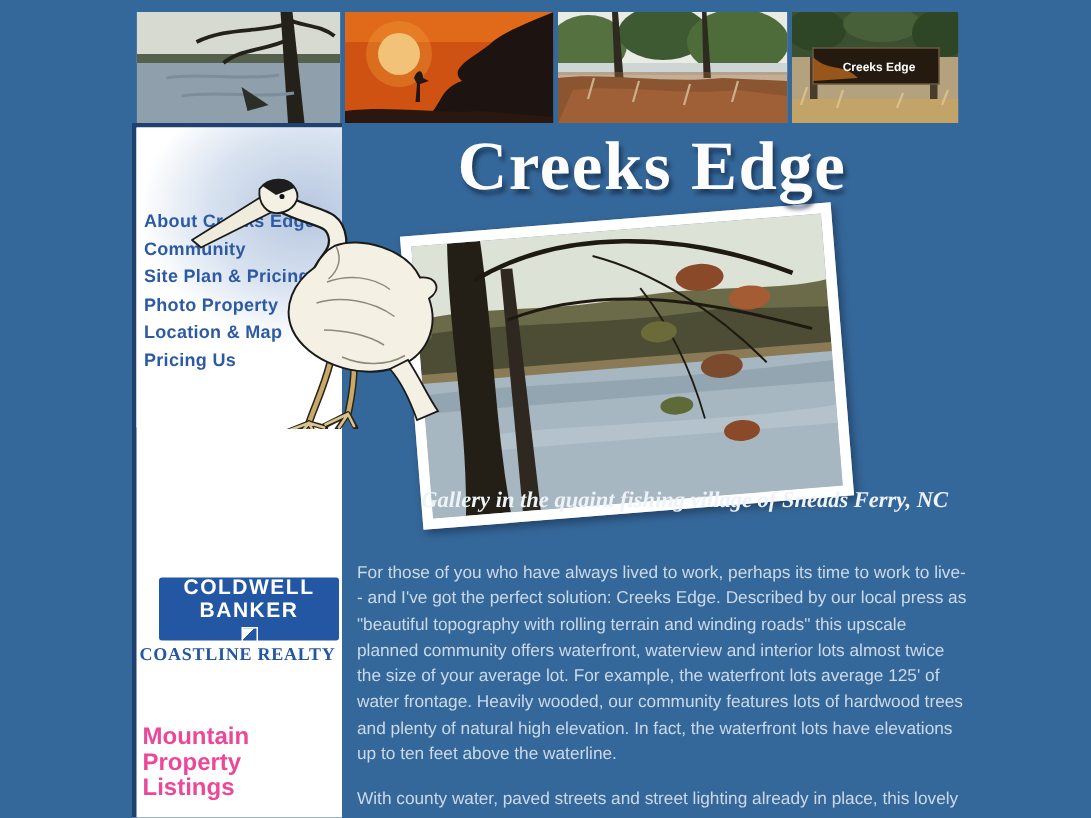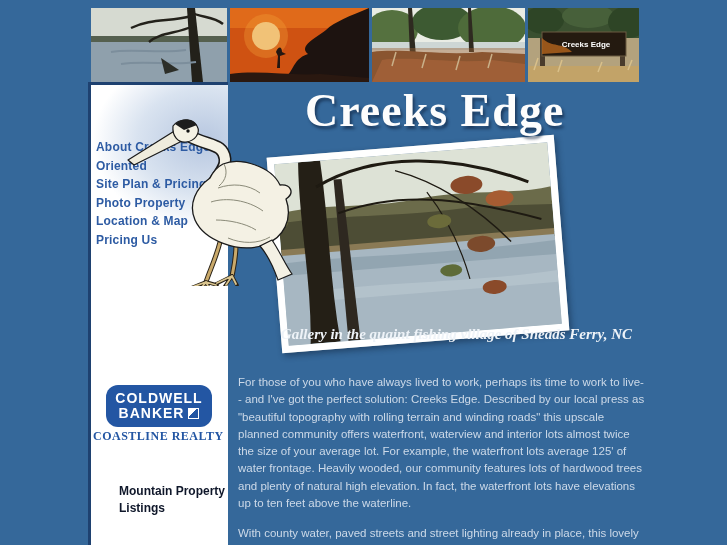--- a/index.html
+++ b/index.html
@@ -21,38 +21,38 @@
   .sidebar-glow{
     position:absolute;left:0;top:0;width:137px;height:200px;
     background:radial-gradient(ellipse 120px 95px at 82% 28%, #b7c7e0 0%, #d9e3f0 55%, #ffffff 92%);
   }
   .nav{position:absolute;left:5px;top:53px;z-index:6;}
   .nav-item{
     font-size:12px;font-weight:bold;color:#2d5ba3;line-height:18.5px;
     letter-spacing:.2px;cursor:pointer;white-space:nowrap;
   }
   .cb-logo{
-    position:absolute;left:15px;top:300px;width:106px;height:42px;
-    background:#2356a3;border-radius:12px;color:#fff;text-align:center;
+    position:absolute;left:15px;top:300px;width:120px;height:42px;
+    background:#2356a3;border-radius:2px;color:#fff;text-align:center;
     display:flex;flex-direction:column;justify-content:center;z-index:3;
   }
   .cb-line{font-size:14px;font-weight:800;letter-spacing:1px;line-height:15px;font-family:"Liberation Sans",sans-serif;}
-  .cb-line2{display:flex;align-items:center;justify-content:center;gap:4px;}
+  .cb-line2{display:flex;align-items:center;justify-content:center;gap:4px;flex-direction:column;}
   .cb-glyph{
     width:9px;height:9px;border:1px solid #fff;display:inline-block;
     background:linear-gradient(135deg,#fff 40%,transparent 40%);
   }
   .coastline{
     position:absolute;left:2px;top:344px;width:137px;
     font-family:"Liberation Serif",serif;font-weight:bold;font-size:12px;
     letter-spacing:.5px;color:#2356a3;z-index:3;
   }
   .listings{
     position:absolute;left:4px;top:398px;width:125px;
-    font-size:12px;font-weight:bold;color:#0f172a;line-height:17px;cursor:pointer;z-index:3;margin-left:24px;
+    font-size:16px;font-weight:bold;color:#ec4899;line-height:17px;cursor:pointer;z-index:3;
   }
   
   .heron{position:absolute;left:124px;top:94px;z-index:5;}
   
   .main-title{
     position:absolute;left:305px;top:84px;z-index:3;
     font-family:"Liberation Serif",serif;font-weight:bold;font-size:46px;
     color:#fdfdfd;letter-spacing:1px;
     text-shadow:2px 3px 3px rgba(15,35,65,.65);
     white-space:nowrap;
@@ -134,21 +134,21 @@
       <path d="M6,62 L10,50 M30,64 L34,52 M70,64 L74,54 M100,62 L104,52" stroke="#d9c08a" stroke-width="1.5"></path>
     </svg>
   </div>
 </div>
 
 <div class="sidebar">
   <div class="sidebar-glow"></div>
 
   <nav class="nav">
     <div class="nav-item">About Creeks Edge</div>
-    <div class="nav-item">Oriented</div>
+    <div class="nav-item">Community</div>
     <div class="nav-item">Site Plan &amp; Pricing</div>
     <div class="nav-item">Photo Property</div>
     <div class="nav-item">Location &amp; Map</div>
     <div class="nav-item">Pricing Us</div>
   </nav>
 
   <div class="cb-logo">
     <div class="cb-line">COLDWELL</div>
     <div class="cb-line cb-line2">
       <span>BANKER</span>

